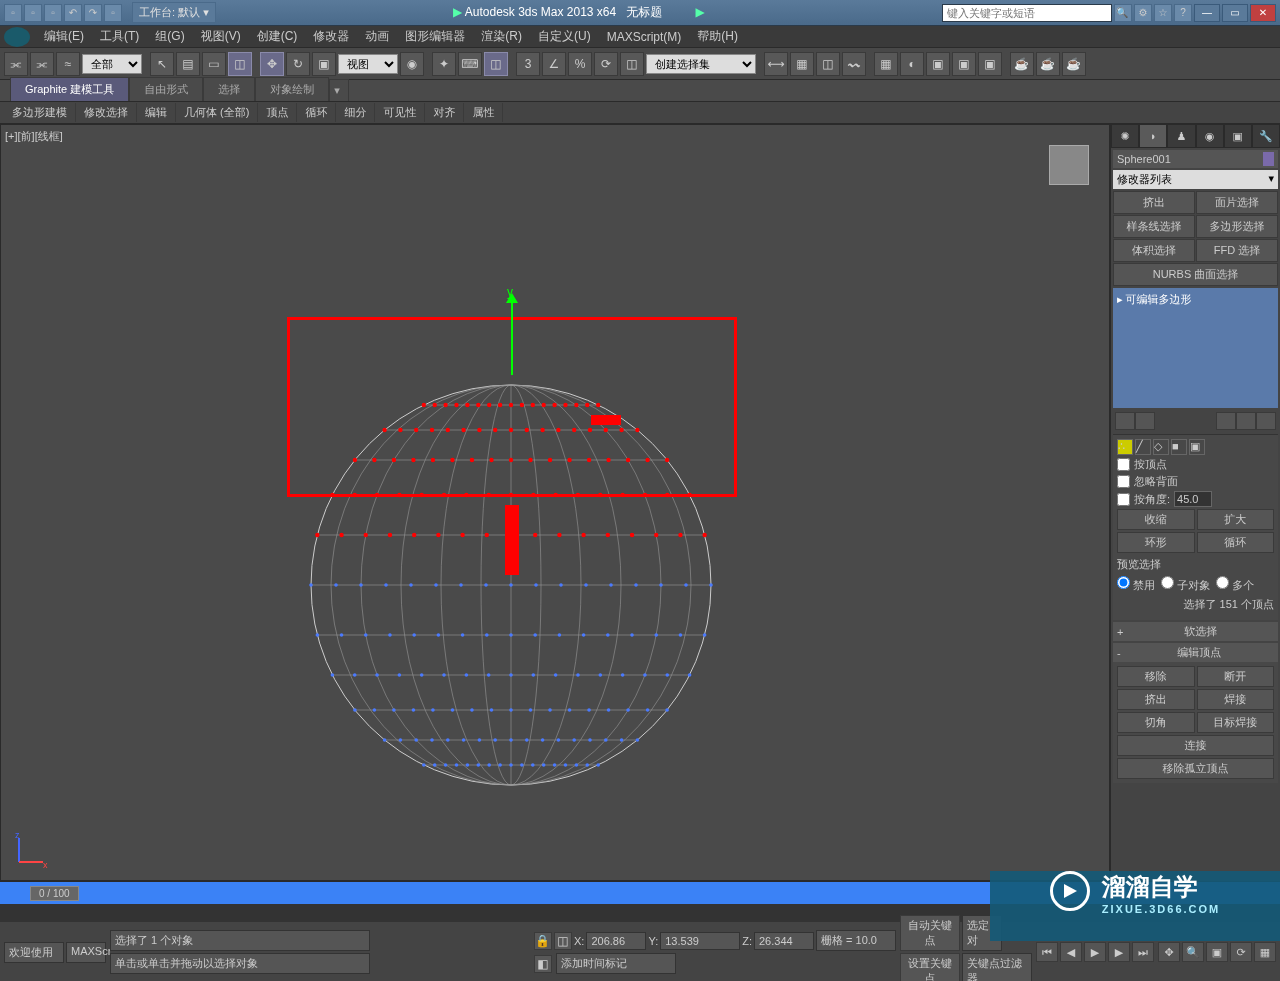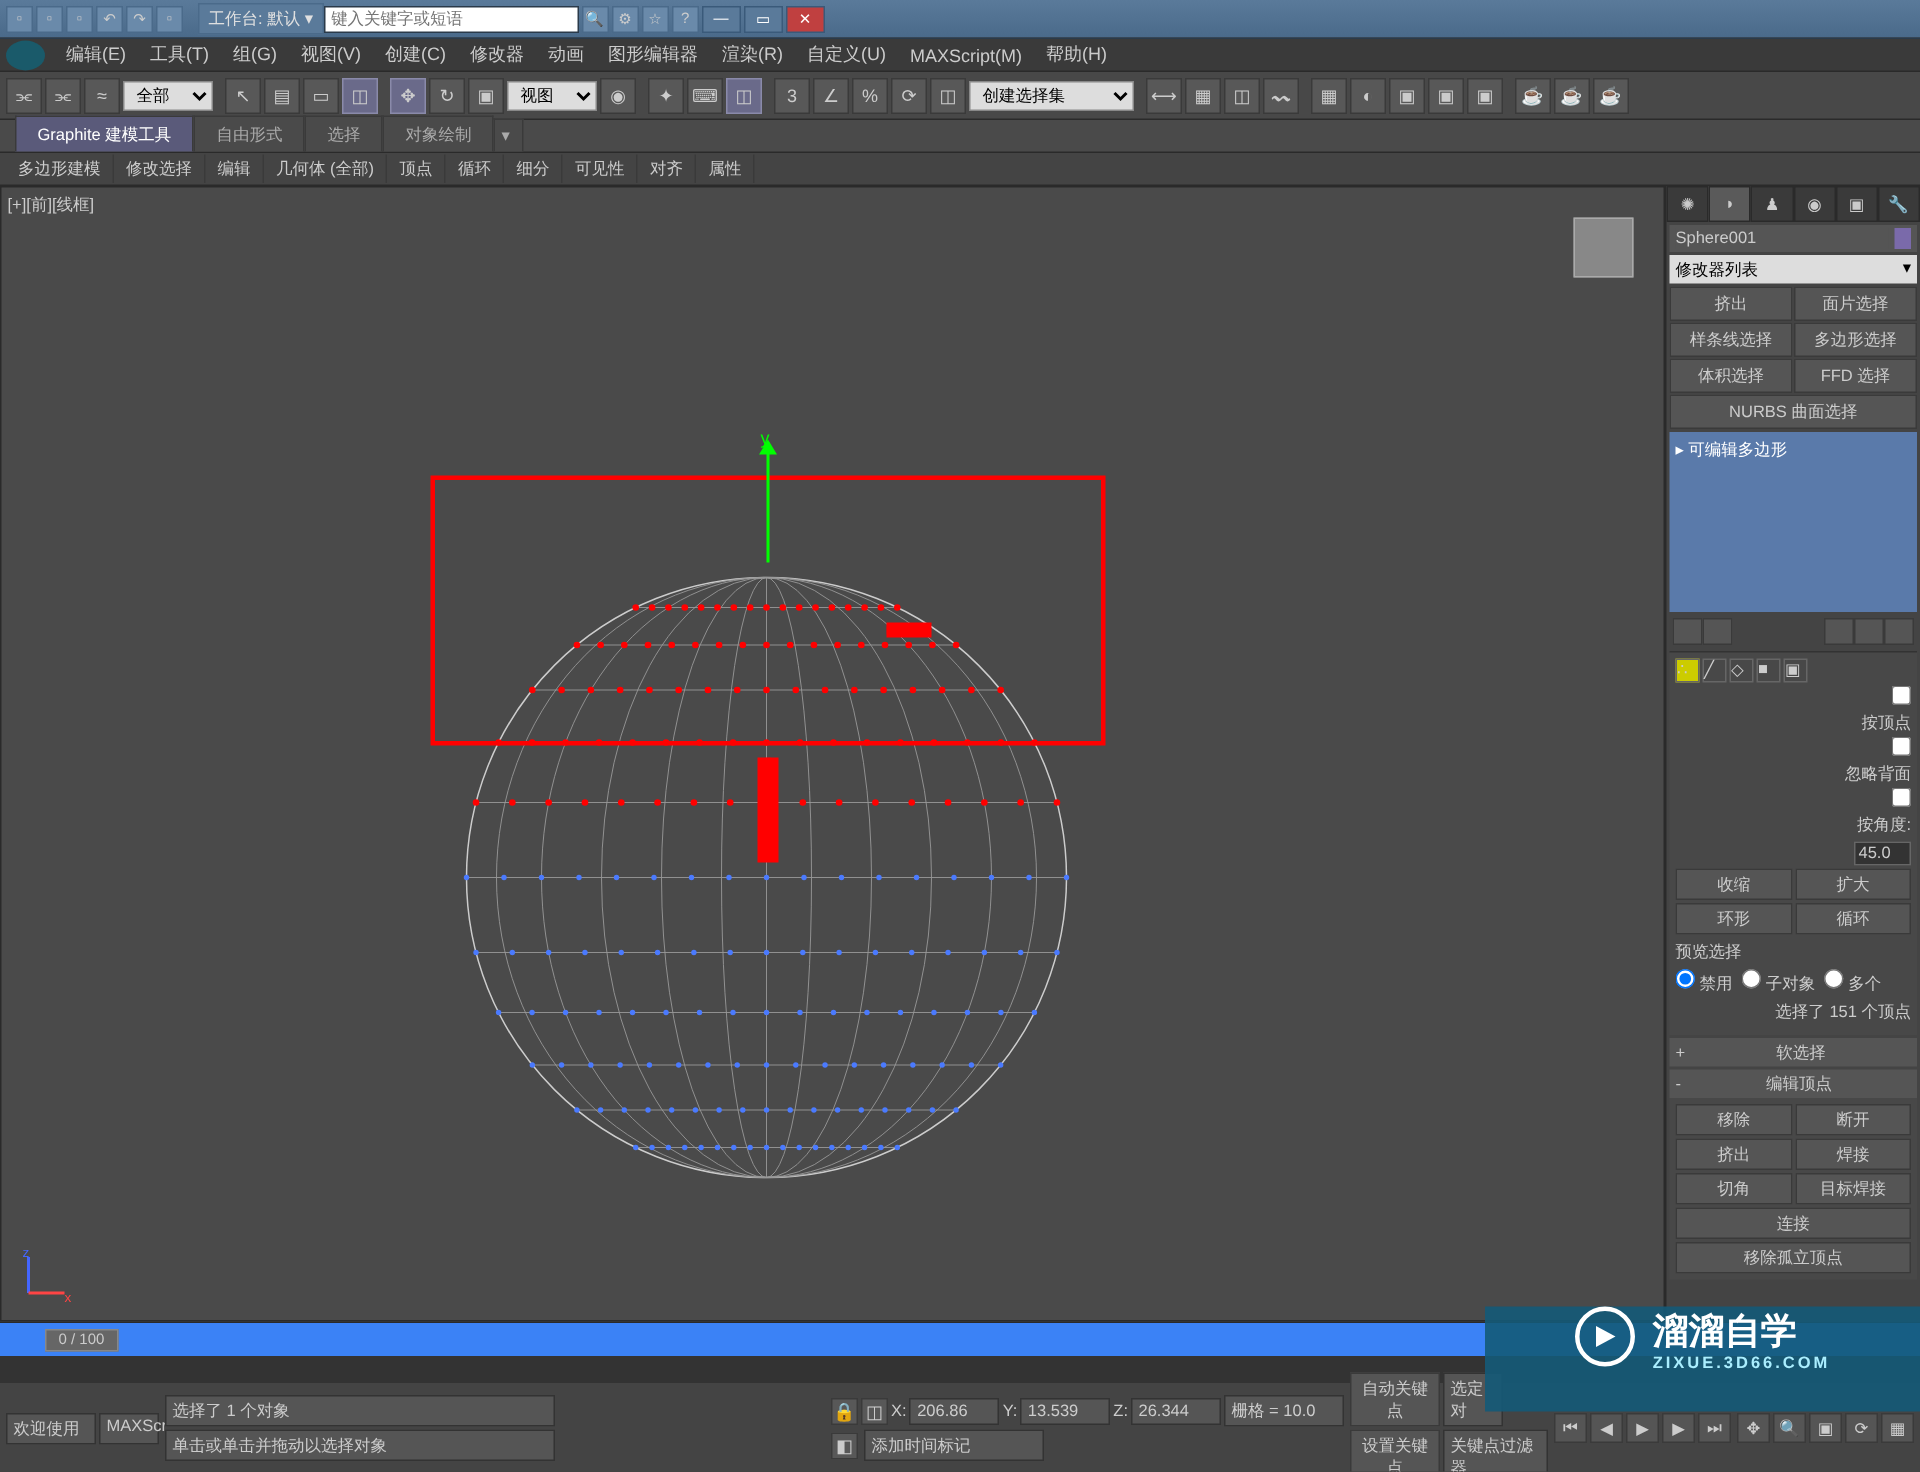--- a/index.html
+++ b/index.html
@@ -65,21 +65,21 @@
 .mod-btn { background: #555; padding: 3px; text-align: center; font-size: 11px; border: 1px solid #3a3a3a; }
 .mod-stack { background: #5a7aaa; margin: 2px; padding: 4px; font-size: 11px; color: #fff; height: 120px; }
 .mod-tools { display: flex; justify-content: space-between; margin: 2px; padding: 2px; }
 .mod-tool { width: 20px; height: 18px; background: #555; border: 1px solid #3a3a3a; }
 
 .rollout-header { background: #555; padding: 2px 4px; margin: 2px 2px 0 2px; font-size: 11px; display: flex; align-items: center; }
 .rollout-body { background: #484848; margin: 0 2px; padding: 4px; font-size: 11px; }
 .sel-row { display: flex; gap: 2px; margin-bottom: 2px; align-items: center; }
 .sel-icon { width: 16px; height: 16px; border: 1px solid #666; }
 .sel-icon.active { background: #cc0; }
-.checkbox-row { display: flex; align-items: flex-end; gap: 4px; margin: 2px 0; flex-direction: column; }
+.checkbox-row { display: flex; align-items: center; gap: 4px; margin: 2px 0; }
 .spinner { background: #333; color: #ccc; border: 1px solid #666; width: 38px; padding: 1px 2px; font-size: 11px; }
 .btn-pair { display: grid; grid-template-columns: 1fr 1fr; gap: 2px; }
 .small-btn { background: #555; padding: 2px; text-align: center; border: 1px solid #3a3a3a; font-size: 11px; }
 .radio-row { display: flex; gap: 6px; margin: 4px 0; font-size: 11px; }
 .info-text { text-align: right; margin: 4px 0; font-size: 11px; }
 
 
 .bottom-area { height: 100px; background: #444; border-top: 1px solid #2a2a2a; }
 .timeline { height: 22px; background: #3b82f6; display: flex; align-items: center; position: relative; }
 .time-slider { position: absolute; left: 30px; background: #666; padding: 1px 8px; font-size: 10px; border: 1px solid #888; }
@@ -102,20 +102,25 @@
 
 <div class="titlebar">
   <div class="titlebar-left">
     <div class="qat-btn">▫</div>
     <div class="qat-btn">▫</div>
     <div class="qat-btn">▫</div>
     <div class="qat-btn">↶</div>
     <div class="qat-btn">↷</div>
     <div class="qat-btn">▫</div>
     <div class="workspace-label"><span>工作台: 默认</span> ▾</div>
+  </div>
+  <div class="titlebar-center">
+    <span style="color:#5fa">▶</span>
+    <span>Autodesk 3ds Max  2013 x64</span>&nbsp;&nbsp;&nbsp;<span>无标题</span>
+    <span style="color:#5fa;margin-left:30px">▶</span>
   </div>
   <div class="titlebar-right">
     <input class="search-box" placeholder="键入关键字或短语" style="">
     <div class="qat-btn">🔍</div>
     <div class="qat-btn">⚙</div>
     <div class="qat-btn">☆</div>
     <div class="qat-btn">?</div>
     <div class="win-btn">—</div>
     <div class="win-btn">▭</div>
     <div class="win-btn win-close">✕</div>
@@ -569,21 +574,21 @@
       <div class="status-input" style="width:260px">选择了 1 个对象</div>
       <div class="status-input" style="width:260px">单击或单击并拖动以选择对象</div>
     </div>
     <div style="display:flex;flex-direction:column;gap:2px">
       <div class="coord-group">
         <div class="tool-btn" style="width:18px;height:18px">🔒</div>
         <div class="tool-btn" style="width:18px;height:18px">◫</div>
         <span>X:</span>
         <input class="status-input" style="width: 60px;" value="206.86">
         <span>Y:</span>
-        <input class="status-input" style="width: 60px;" value="13.539">
+        <input class="status-input" style="width: 80px;" value="13.539">
         <span>Z:</span>
         <input class="status-input" style="width: 60px;" value="26.344">
         <span class="status-input" style="width:80px">栅格 = 10.0</span>
       </div>
       <div style="display:flex;gap:4px;align-items:center">
         <div class="tool-btn" style="width:18px;height:18px">◧</div>
         <span class="status-input" style="width:120px">添加时间标记</span>
       </div>
     </div>
     <div style="display:flex;flex-direction:column;gap:2px">

